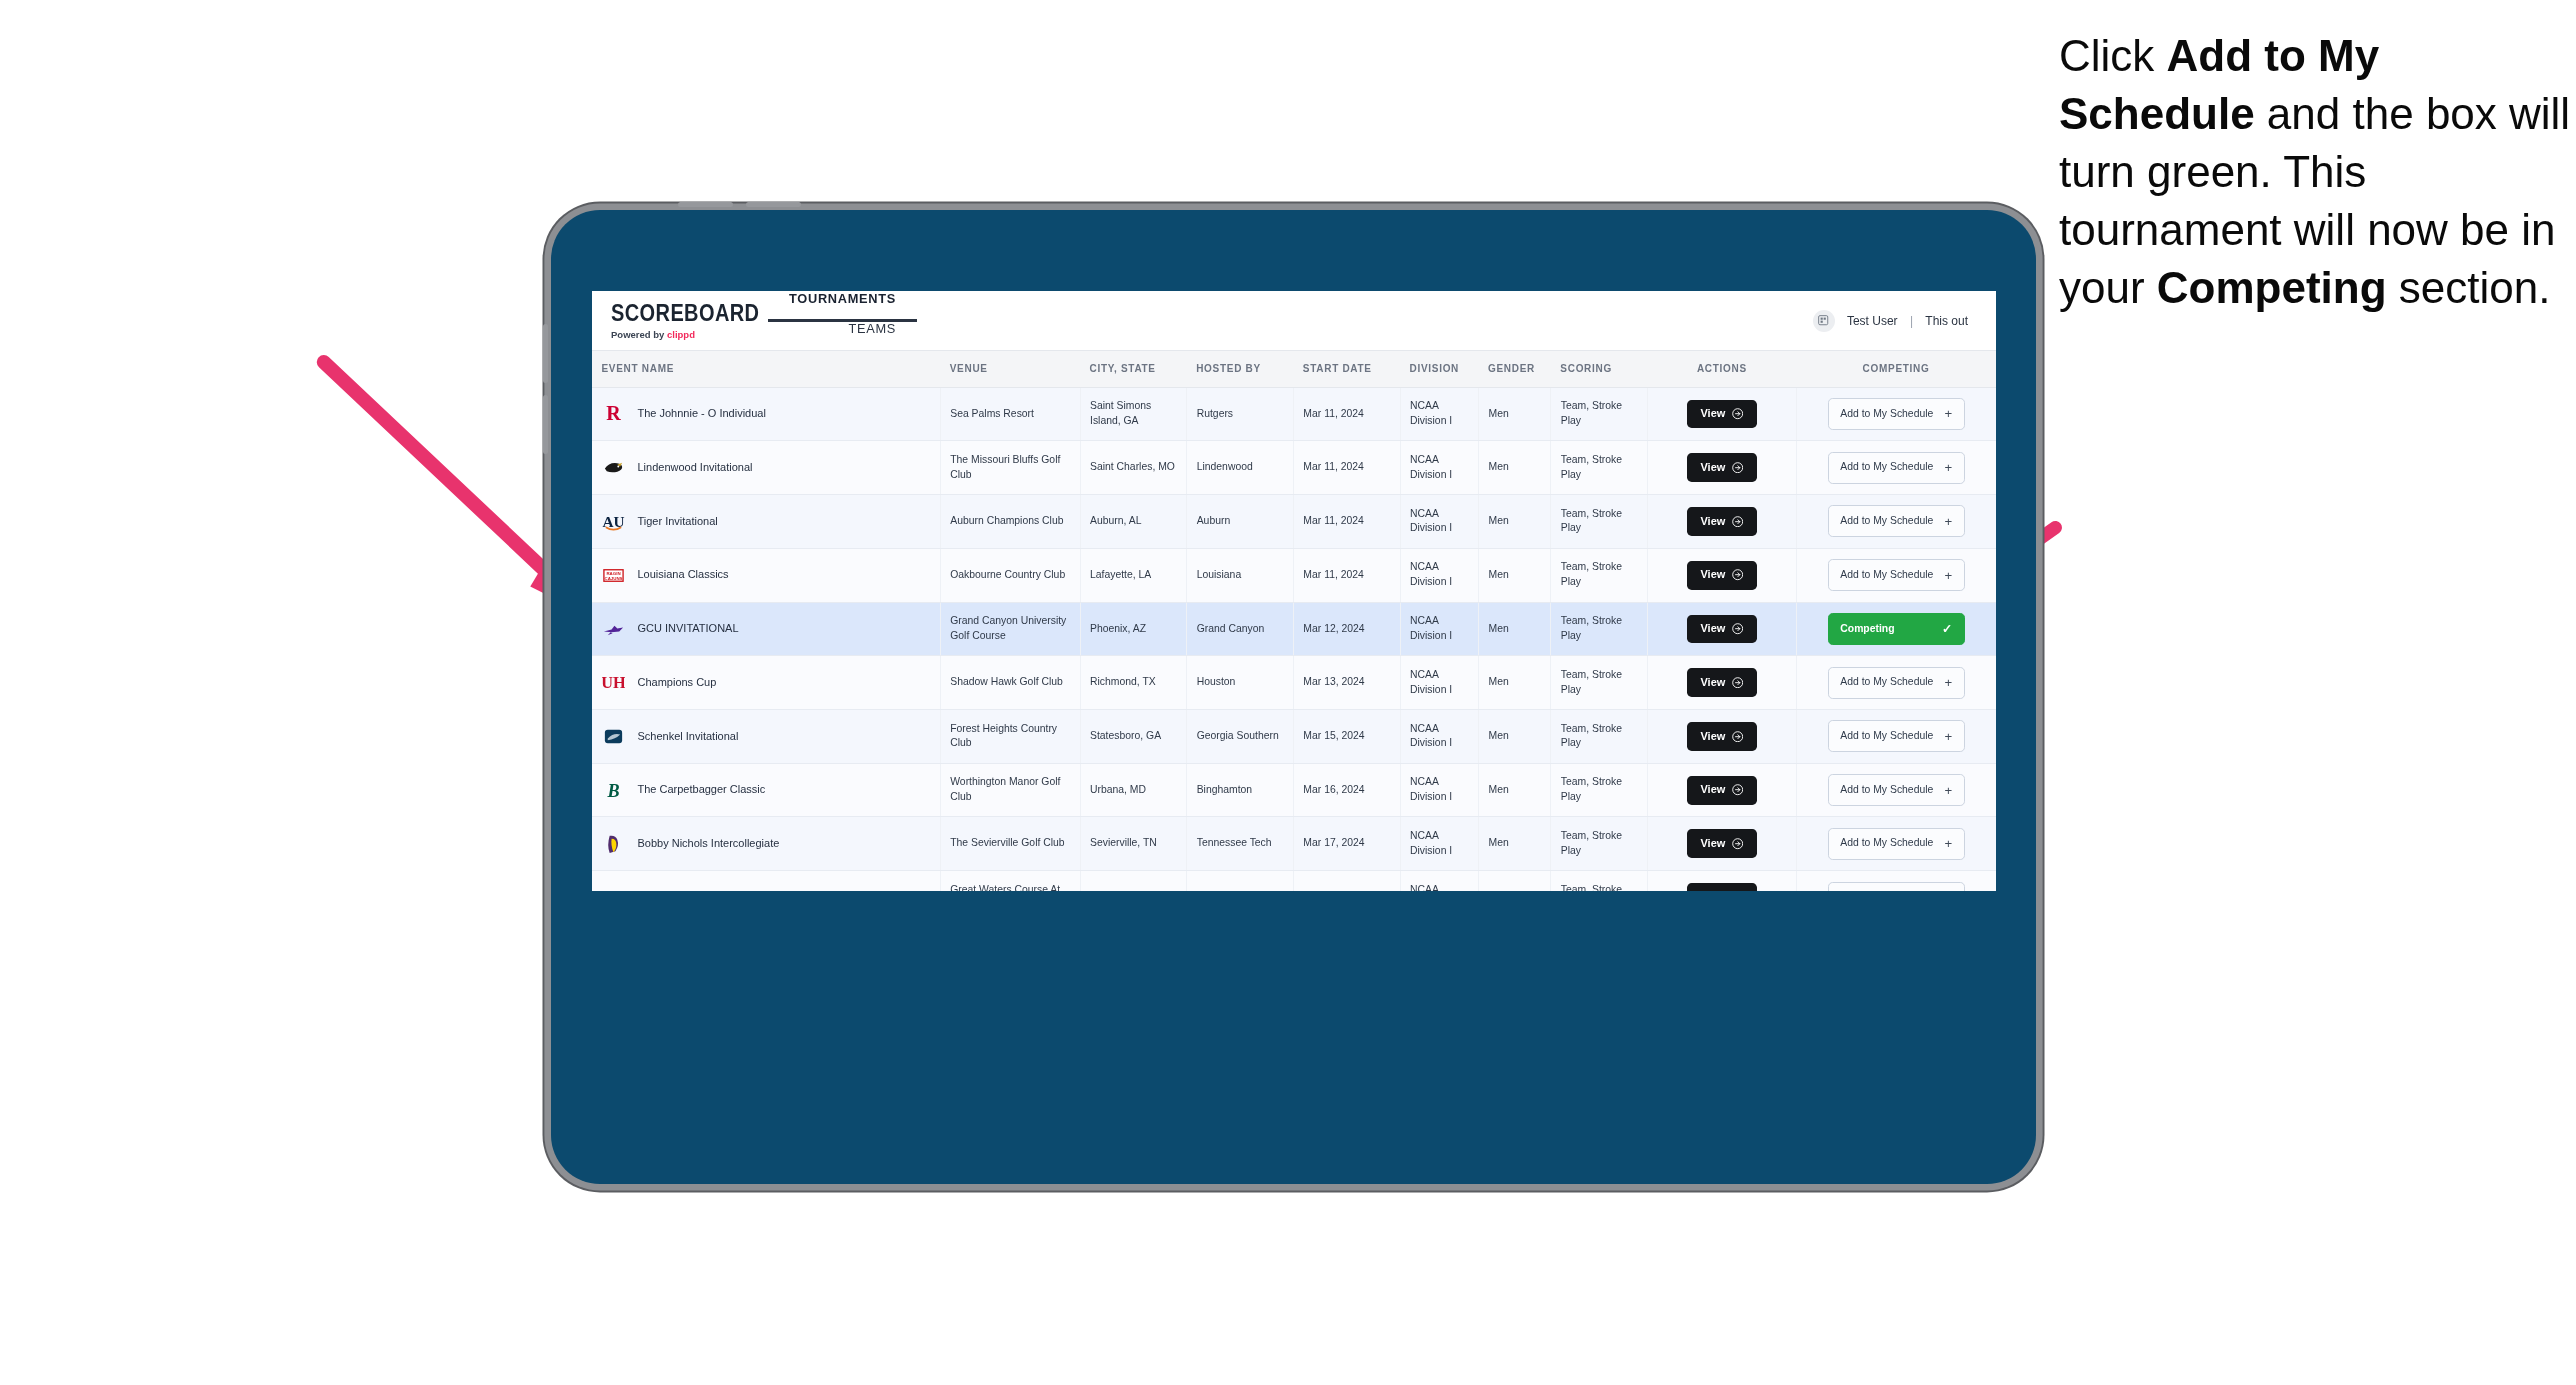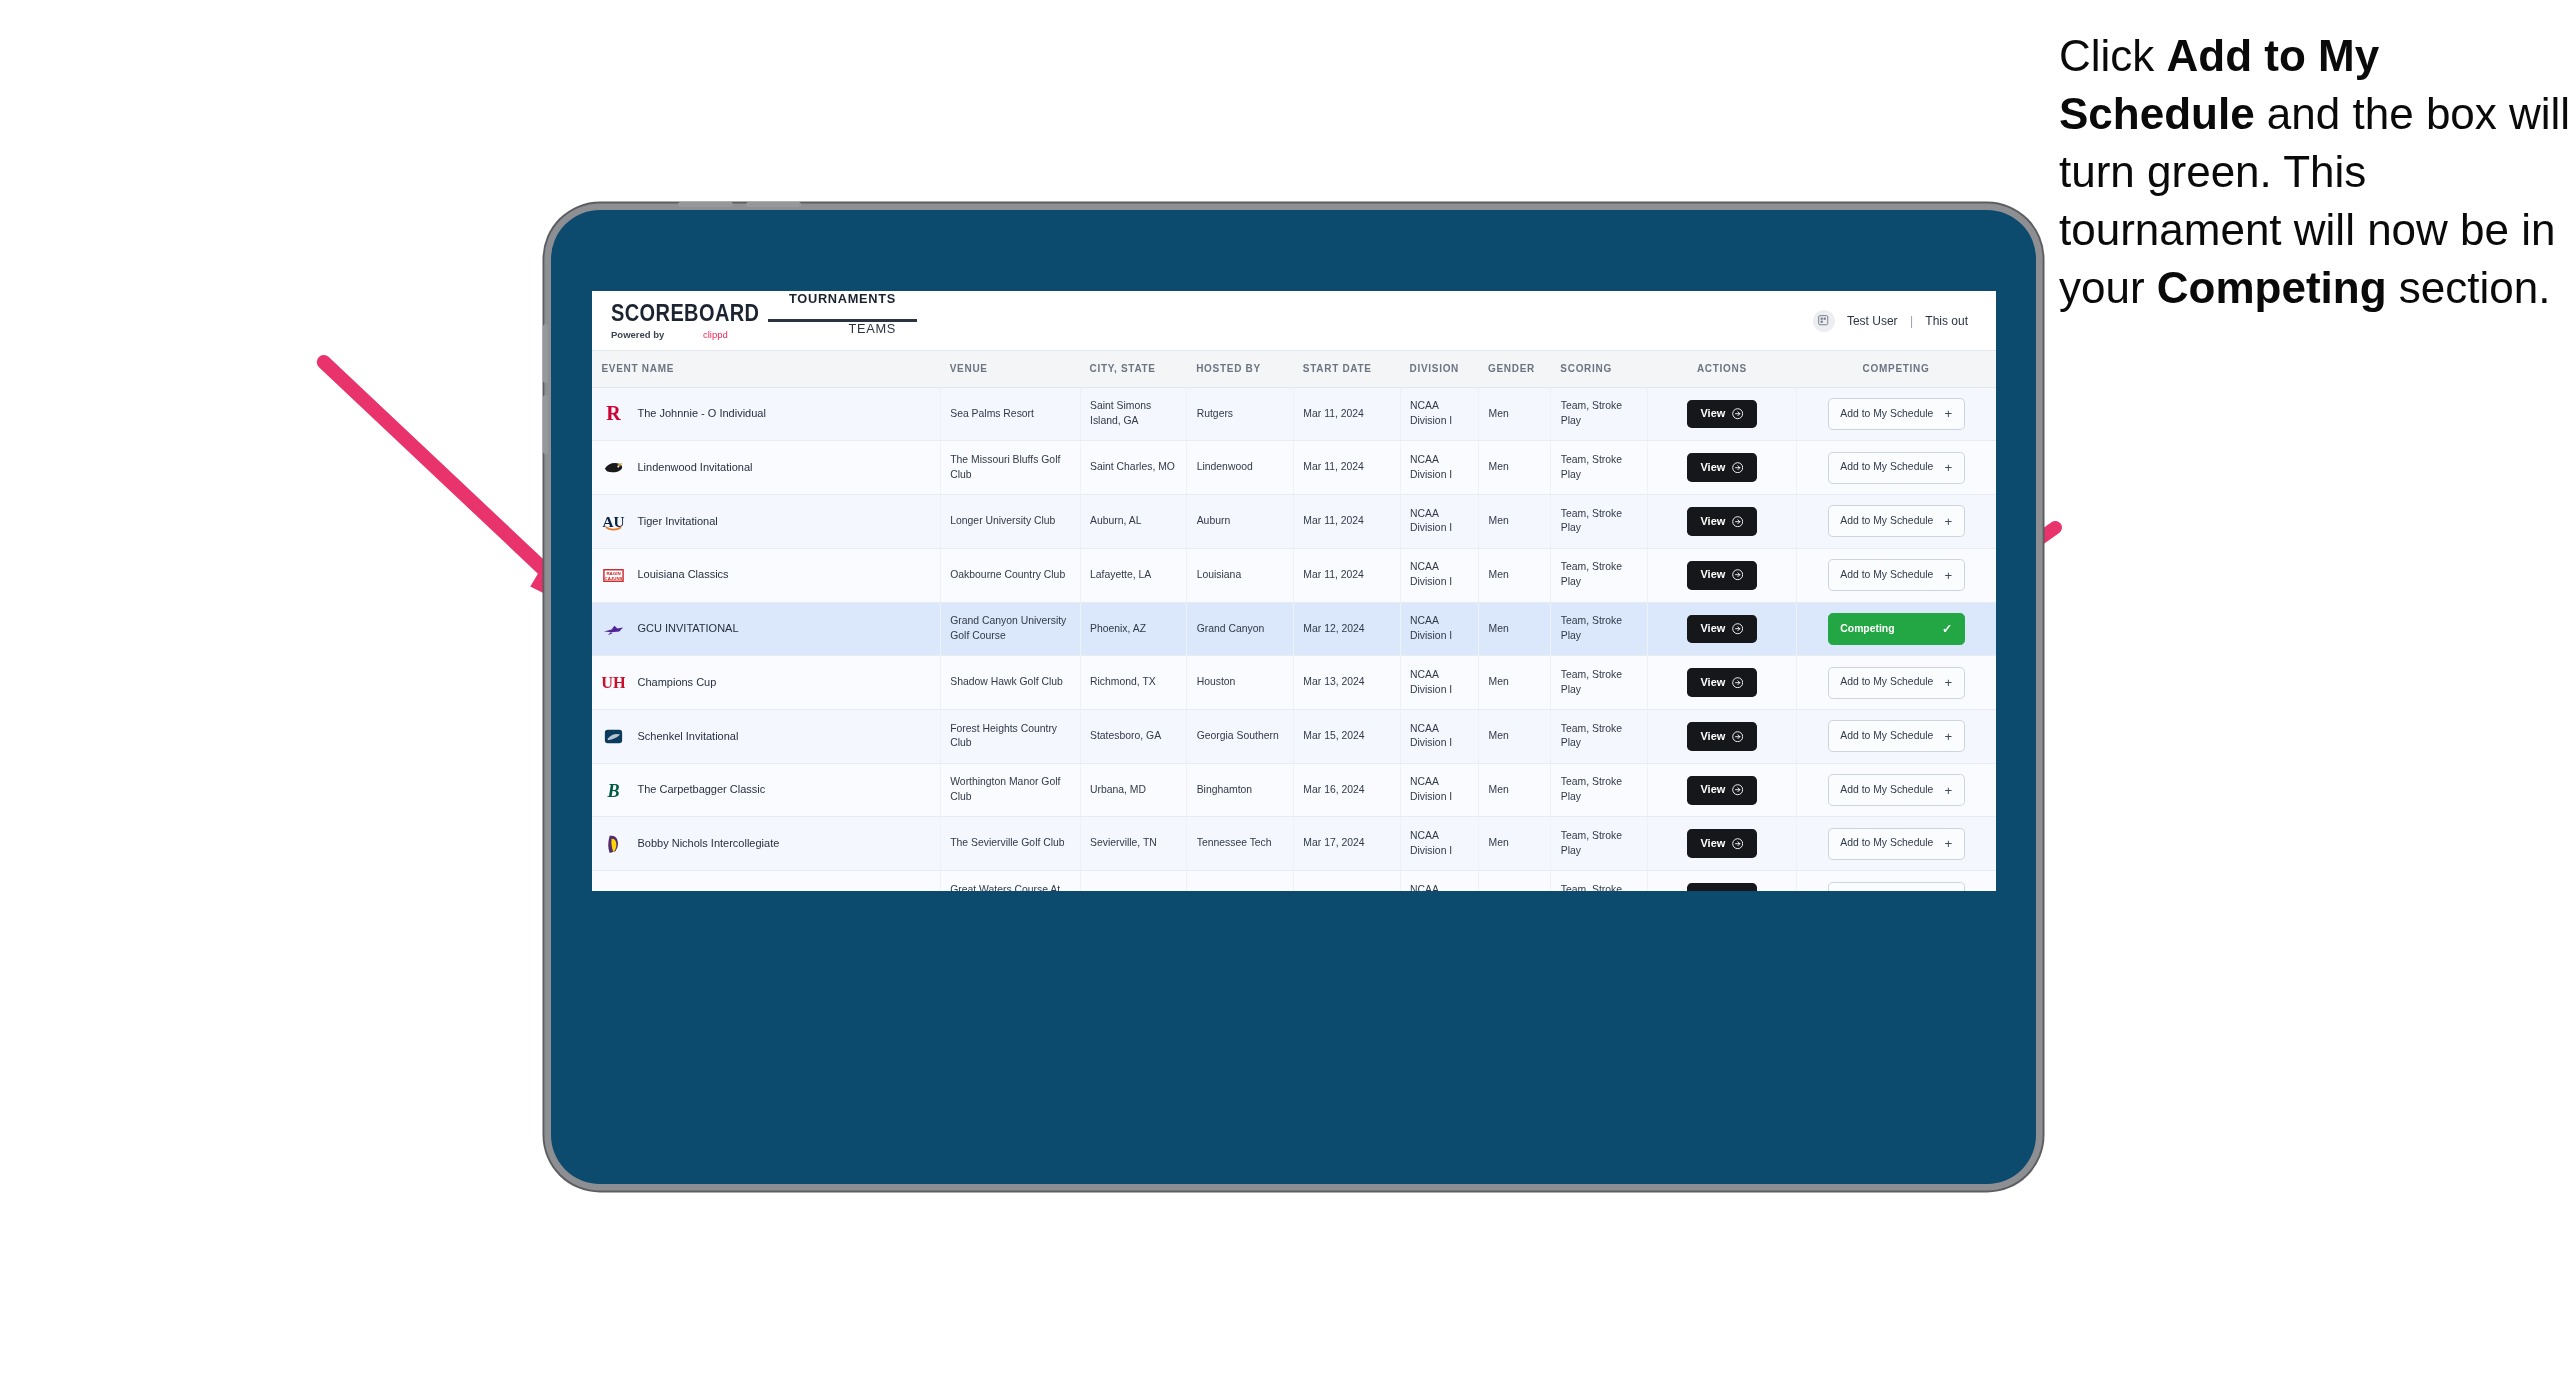--- a/index.html
+++ b/index.html
@@ -38,21 +38,21 @@
   
   #app-header{height:59px;display:flex;align-items:stretch;background:#fff;
      border-bottom:0.9px solid #e4e7ec;position:relative;}
   #brand{padding:9.5px 0 0 19px;width:140px;flex:none;}
   .brand-word{
     font-family:"Liberation Sans", sans-serif;font-weight:700;font-size:20px;
     letter-spacing:0.4px;color:#1b2430;line-height:1;
     transform:scaleY(1.18);transform-origin:left top;
   }
   .brand-sub{font-size:9.5px;color:#3b4453;margin-top:8.5px;font-weight:600;}
-  .brand-sub .pink{color:#f2295b;font-weight:400;margin-left:36px;}
+  .brand-sub .pink{color:#f2295b;font-weight:700;}
   #nav{display:flex;align-items:flex-end;gap:0;margin-left:17px;flex-direction:column;}
   .nav-tab{
     font-size:12.8px;letter-spacing:0.7px;color:#2b3442;font-weight:500;
     padding:0 21px 15px 21px;cursor:pointer;position:relative;align-self:flex-end;
   }
   .nav-tab.active{color:#1a2230;font-weight:600;}
   .nav-tab.active:after{
     content:"";position:absolute;left:0;right:0;bottom:-0.9px;height:2.8px;background:#2b3442;
   }
   #header-right{margin-left:auto;display:flex;align-items:center;gap:12.3px;padding-right:28px;}
@@ -262,21 +262,21 @@
               <div class="ev-wrap">
                 <span class="ev-logo">
                   <svg viewBox="0 0 24 24" width="23" height="23" style="font-size:11px">
                     <text x="12" y="18" font-family="Liberation Serif, serif" font-size="16" font-weight="700" fill="#0C2340" text-anchor="middle">AU</text>
                     <path d="M4 18 q8 5 16 0" stroke="#E87722" stroke-width="2" fill="none"></path>
                   </svg>
                 </span>
                 <span class="ev-name">Tiger Invitational</span>
               </div>
             </td>
-            <td>Longer University Club</td>
+            <td>Auburn Champions Club</td>
             <td>Auburn, AL</td>
             <td>Auburn</td>
             <td>Mar 11, 2024</td>
             <td>NCAA Division I</td>
             <td>Men</td>
             <td>Team, Stroke Play</td>
             <td class="c-actions"><span class="btn-view">
                 <span>View</span>
                 <svg width="11.4" height="11.4" viewBox="0 0 16 16">
                   <circle cx="8" cy="8" r="7" fill="none" stroke="#fff" stroke-width="1.3"></circle>

